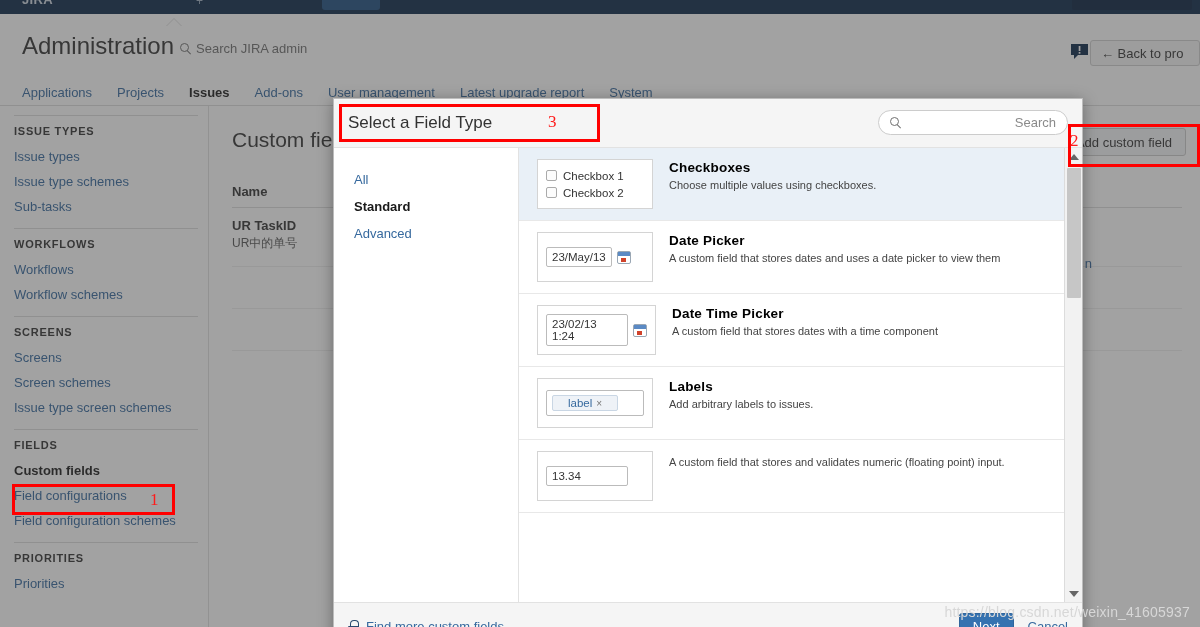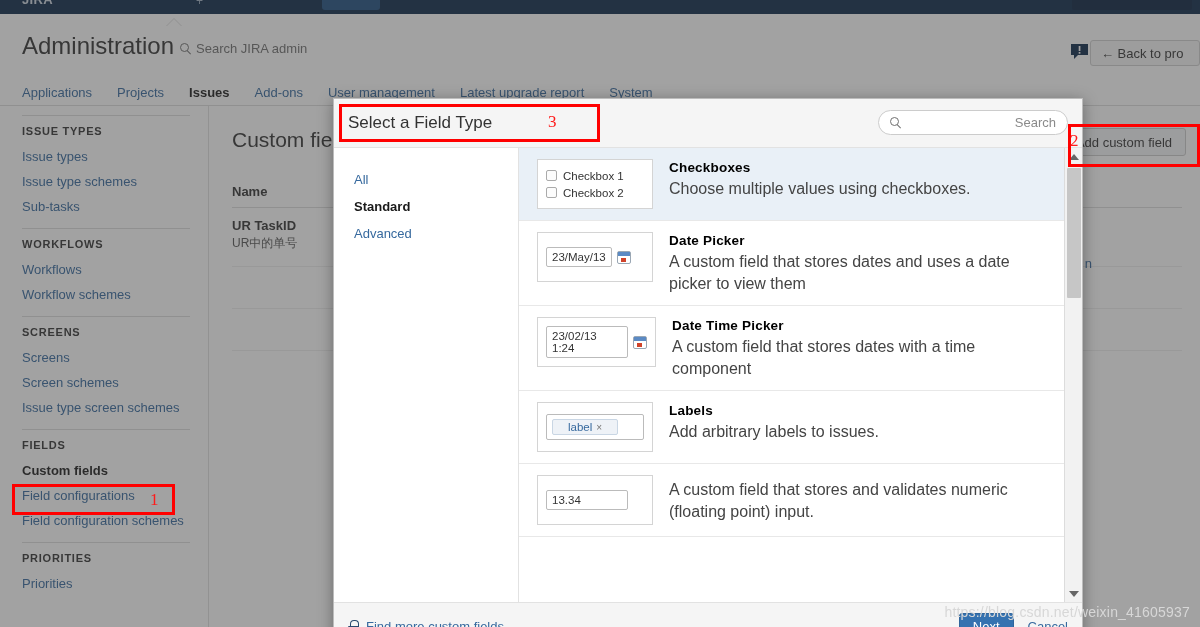--- a/index.html
+++ b/index.html
@@ -123,21 +123,21 @@
     border-bottom: 8px solid #ffffff;
     filter: drop-shadow(0 -1px 0 #dcdcdc);
   }
 
   
   .sidebar {
     position: absolute; top: 106px; left: 0;
     width: 209px; height: 521px;
     background: #ffffff;
     border-right: 1px solid #e0e0e0;
-    padding: 0 18px;
+    padding: 0 10px;
   }
   .sb-rule {
     height: 1px; background: #dddddd;
     margin: 9px 0 9px 4px;
   }
   .sb-head {
     font-size: 11px; font-weight: bold;
     color: #333333; letter-spacing: .75px;
     margin: 4px 0 7px 4px;
   }
@@ -269,21 +269,21 @@
     padding: 7px 8px;
     display: flex; flex-direction: column;
     justify-content: center; gap: 5px;
   }
   .ft-info { flex: 1 1 auto; padding-top: 1px; }
   .ft-name {
     font-size: 13.5px; font-weight: bold; color: #000000;
     letter-spacing: .2px;
   }
   .ft-desc {
-    font-size: 16px; color: #444444;
+    font-size: 11px; color: #444444;
     margin-top: 3px; line-height: 1.35;
   }
   
   .pv-cb { display: flex; align-items: center; gap: 6px; }
   .pv-cb-box {
     width: 11px; height: 11px;
     border: 1px solid #aaaaaa; border-radius: 2px;
     background: #fcfcfc;
   }
   .pv-cb-lbl { font-size: 11.5px; color: #333; }

